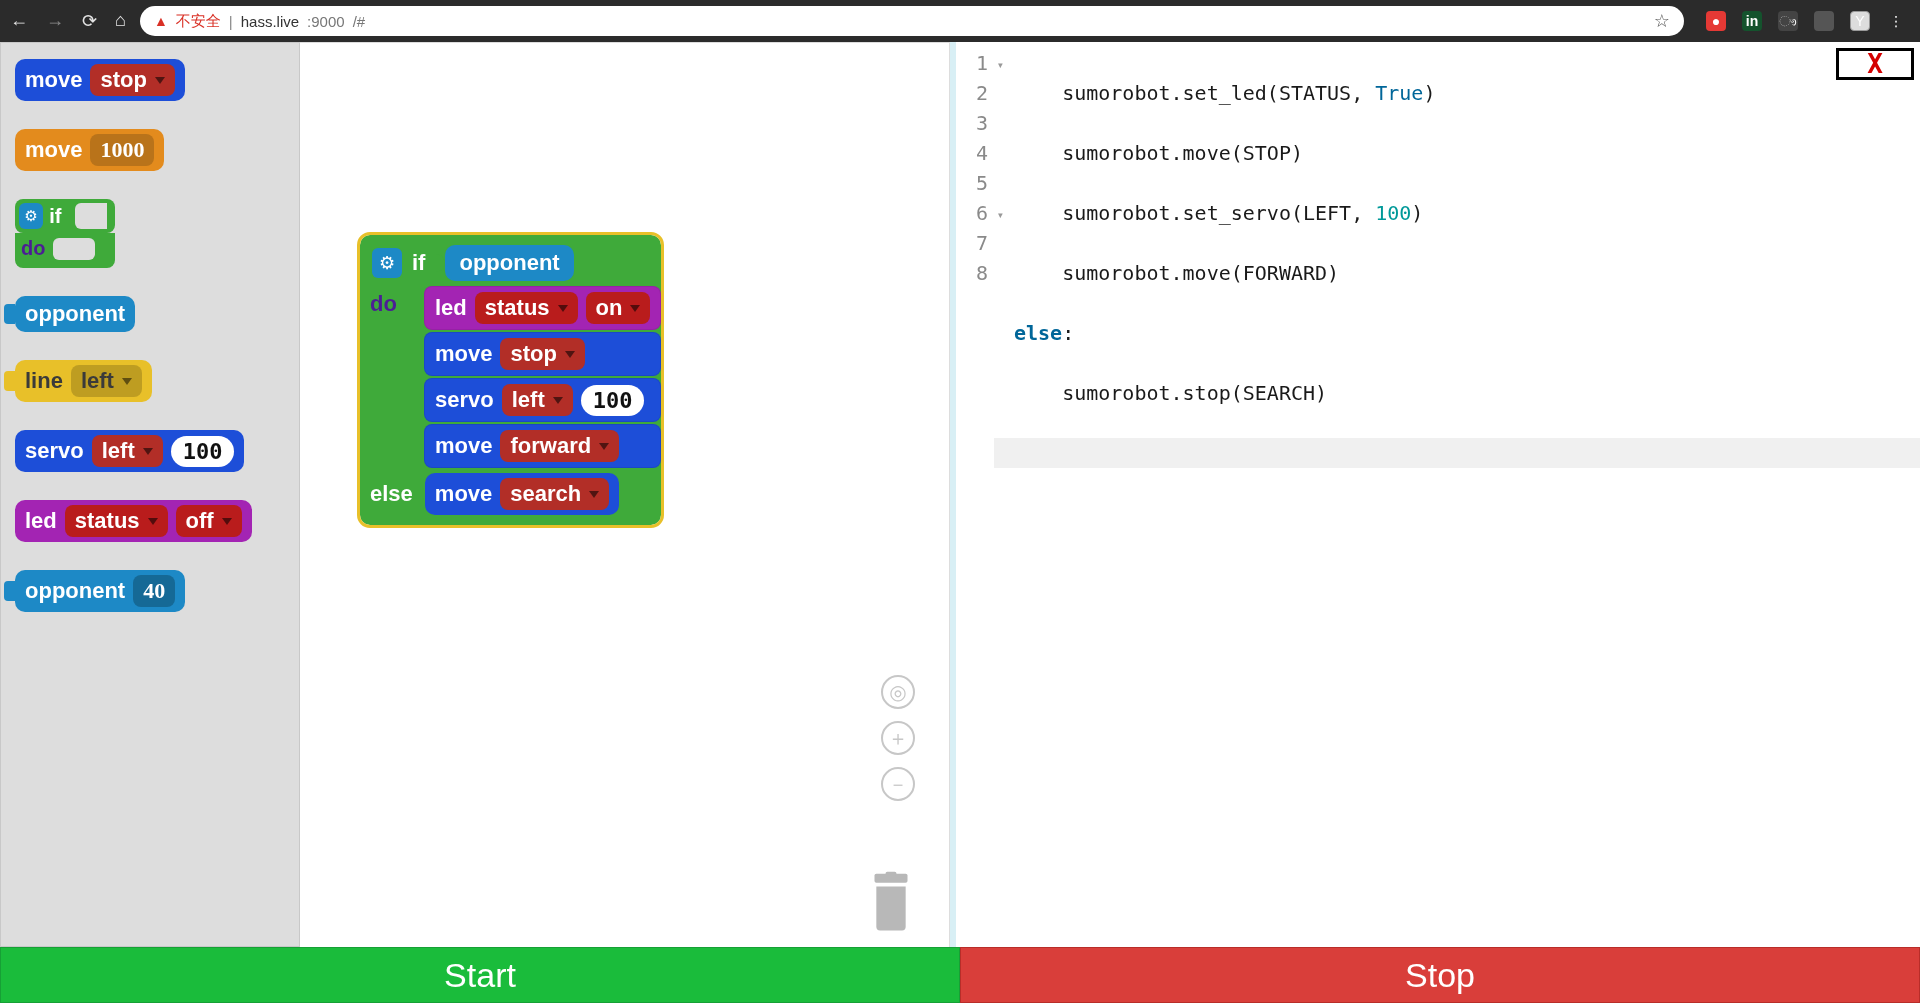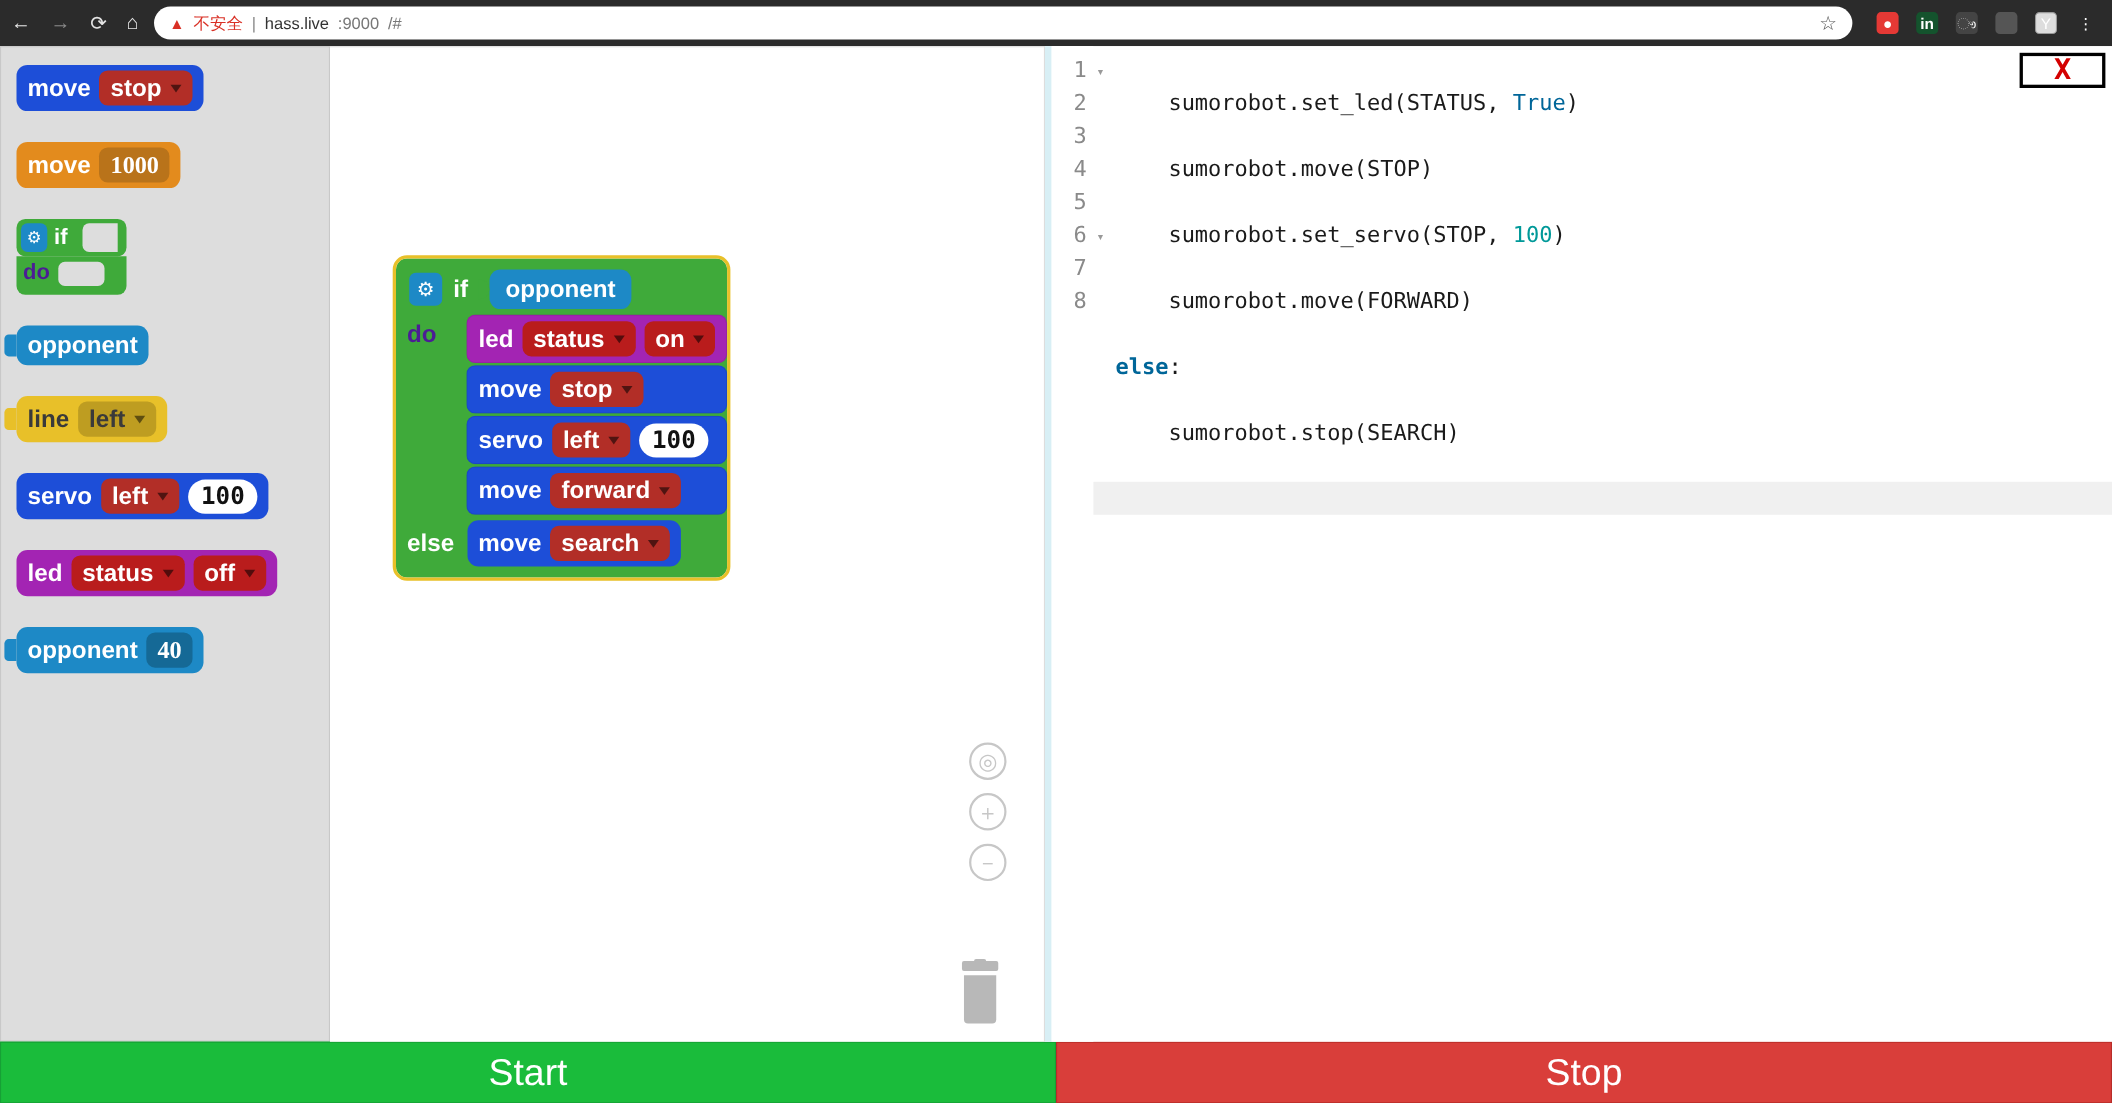--- a/index.html
+++ b/index.html
@@ -407,21 +407,21 @@
         <div class="ln">3</div>
         <div class="ln">4</div>
         <div class="ln">5</div>
         <div class="ln fold">6</div>
         <div class="ln">7</div>
         <div class="ln">8</div>
       </div>
       <div class="code-body">
 <div class="line"><span>    sumorobot.set_led(STATUS, </span><span class="bool">True</span><span>)</span></div>
 <div class="line"><span>    sumorobot.move(STOP)</span></div>
-<div class="line"><span>    sumorobot.set_servo(STOP, </span><span class="num">100</span><span>)</span></div>
+<div class="line"><span>    sumorobot.set_servo(LEFT, </span><span class="num">100</span><span>)</span></div>
 <div class="line"><span>    sumorobot.move(FORWARD)</span></div>
 <div class="line"><span class="kw">else</span><span>:</span></div>
 <div class="line"><span>    sumorobot.stop(SEARCH)</span></div>
 <div class="current"></div>
       </div>
     </div>
 
   </div>
 
   <div class="footer">

